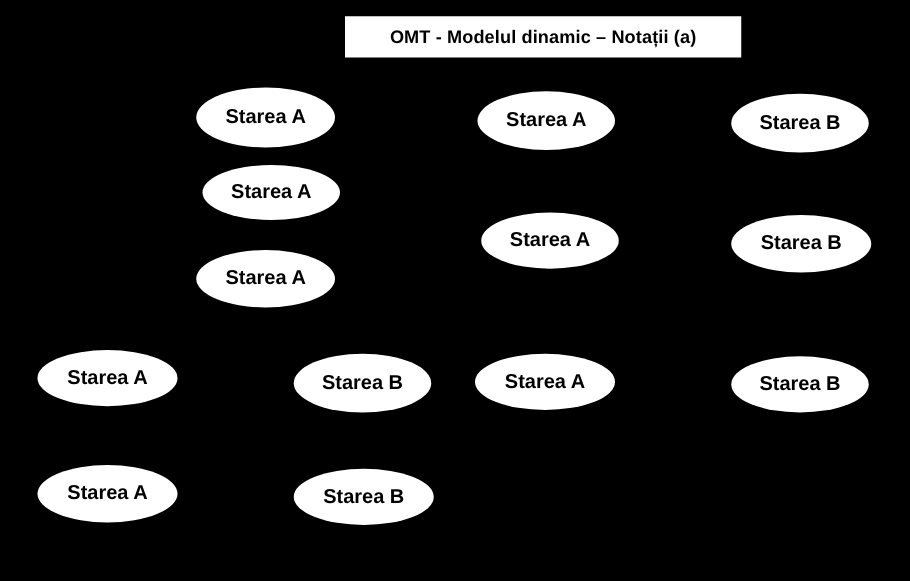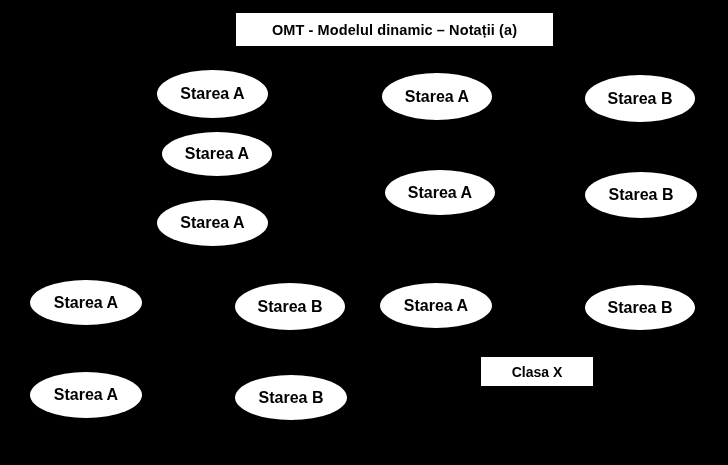--- a/index.html
+++ b/index.html
@@ -23,20 +23,21 @@
     display: flex;
     align-items: center;
     justify-content: center;
     font-weight: bold;
     box-sizing: border-box;
     white-space: nowrap;
   }
   .title-box {
     font-size: 14.5px;
     letter-spacing: 0.1px;
+    margin-left: 40px;
   }
   .class-box {
     font-size: 14px;
   }
   .ellipse {
     position: absolute;
     background: #ffffff;
     color: #000000;
     border-radius: 50%;
     display: flex;
@@ -46,21 +47,20 @@
     font-size: 16px;
     box-sizing: border-box;
     white-space: nowrap;
   }
 </style>
 </head>
 <body>
 
 <div id="canvas" style="background: rgb(0, 0, 0);">
   <div class="box title-box" style="left: 236px; top: 13px; width: 317px; height: 33px;">OMT - Modelul dinamic – Notații (a)</div>
-  <div class="box class-box" style="left: 481px; top: 357px; width: 112px; height: 29px;">Clasa X</div>
 <div class="ellipse" style="background: rgb(255, 255, 255); color: rgb(0, 0, 0); left: 157px; top: 70px; width: 111px; height: 48px;">Starea A</div>
     <div class="ellipse" style="background: rgb(255, 255, 255); color: rgb(0, 0, 0); left: 382px; top: 73px; width: 110px; height: 47px;">Starea A</div>
     <div class="ellipse" style="background: rgb(255, 255, 255); color: rgb(0, 0, 0); left: 585px; top: 75px; width: 110px; height: 47px;">Starea B</div>
     <div class="ellipse" style="background: rgb(255, 255, 255); color: rgb(0, 0, 0); left: 162px; top: 132px; width: 110px; height: 44px;">Starea A</div>
     <div class="ellipse" style="background: rgb(255, 255, 255); color: rgb(0, 0, 0); left: 385px; top: 170px; width: 110px; height: 45px;">Starea A</div>
     <div class="ellipse" style="background: rgb(255, 255, 255); color: rgb(0, 0, 0); left: 585px; top: 172px; width: 112px; height: 46px;">Starea B</div>
     <div class="ellipse" style="background: rgb(255, 255, 255); color: rgb(0, 0, 0); left: 157px; top: 200px; width: 111px; height: 46px;">Starea A</div>
     <div class="ellipse" style="background: rgb(255, 255, 255); color: rgb(0, 0, 0); left: 30px; top: 280px; width: 112px; height: 45px;">Starea A</div>
     <div class="ellipse" style="background: rgb(255, 255, 255); color: rgb(0, 0, 0); left: 235px; top: 283px; width: 110px; height: 47px;">Starea B</div>
     <div class="ellipse" style="background: rgb(255, 255, 255); color: rgb(0, 0, 0); left: 380px; top: 283px; width: 112px; height: 45px;">Starea A</div>

